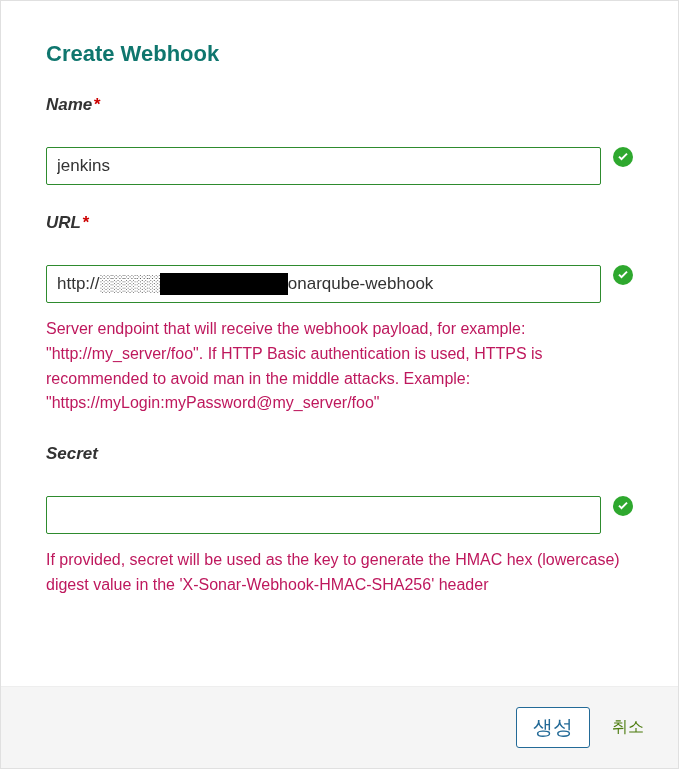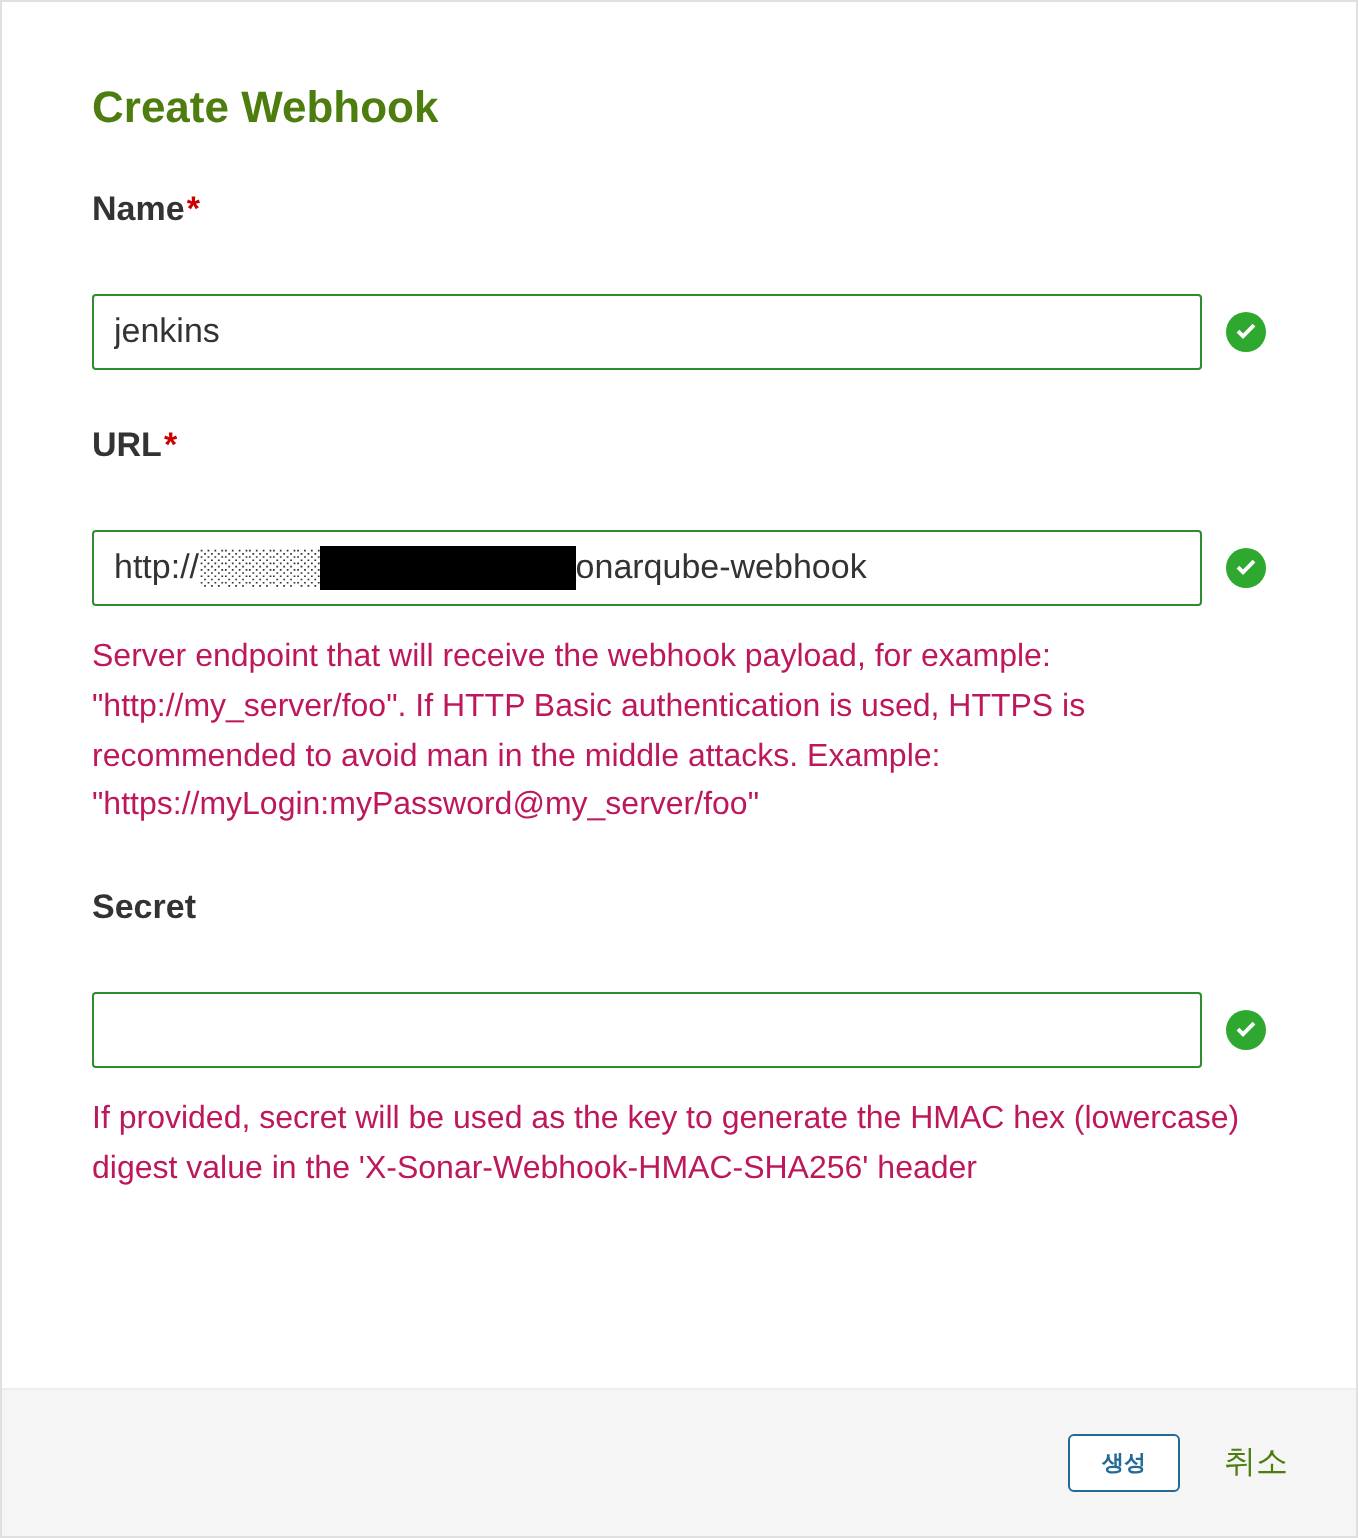--- a/index.html
+++ b/index.html
@@ -22,40 +22,41 @@
       border: 1px solid #e0e0e0;
     }
     .modal-body {
       padding: 40px 45px 20px 45px;
       flex: 1;
       overflow-y: auto;
     }
     .modal-title {
       font-size: 22px;
       font-weight: 700;
-      color: #4d7c0f;
+      color: #0f766e;
       margin-bottom: 28px;
     }
     .form-group {
       margin-bottom: 28px;
     }
     .form-label {
       display: block;
       font-size: 17px;
       font-weight: 700;
       color: #333;
       margin-bottom: 10px;
+      font-style: italic;
     }
     .required-star {
       color: #c00;
       margin-left: 1px;
     }
     .input-row {
       display: flex;
-      align-items: center;
+      align-items: flex-start;
       gap: 12px;
       margin-top: 32px;
     }
     .text-input {
       flex: 1;
       height: 38px;
       border: 1.5px solid #2e8b2e;
       border-radius: 2px;
       padding: 0 10px;
       font-size: 17px;
@@ -105,22 +106,22 @@
       display: flex;
       justify-content: flex-end;
       align-items: center;
       gap: 18px;
       border-top: 1px solid #eee;
     }
     .btn-primary {
       border: 1.5px solid #236a97;
       background: #fff;
       color: #236a97;
-      font-size: 11px;
-      font-weight: 700;
+      font-size: 20px;
+      font-weight: 400;
       padding: 6px 16px;
       border-radius: 3px;
       cursor: pointer;
     }
     .btn-link {
       border: none;
       background: none;
       color: #4d7c0f;
       font-size: 16px;
       cursor: pointer;

